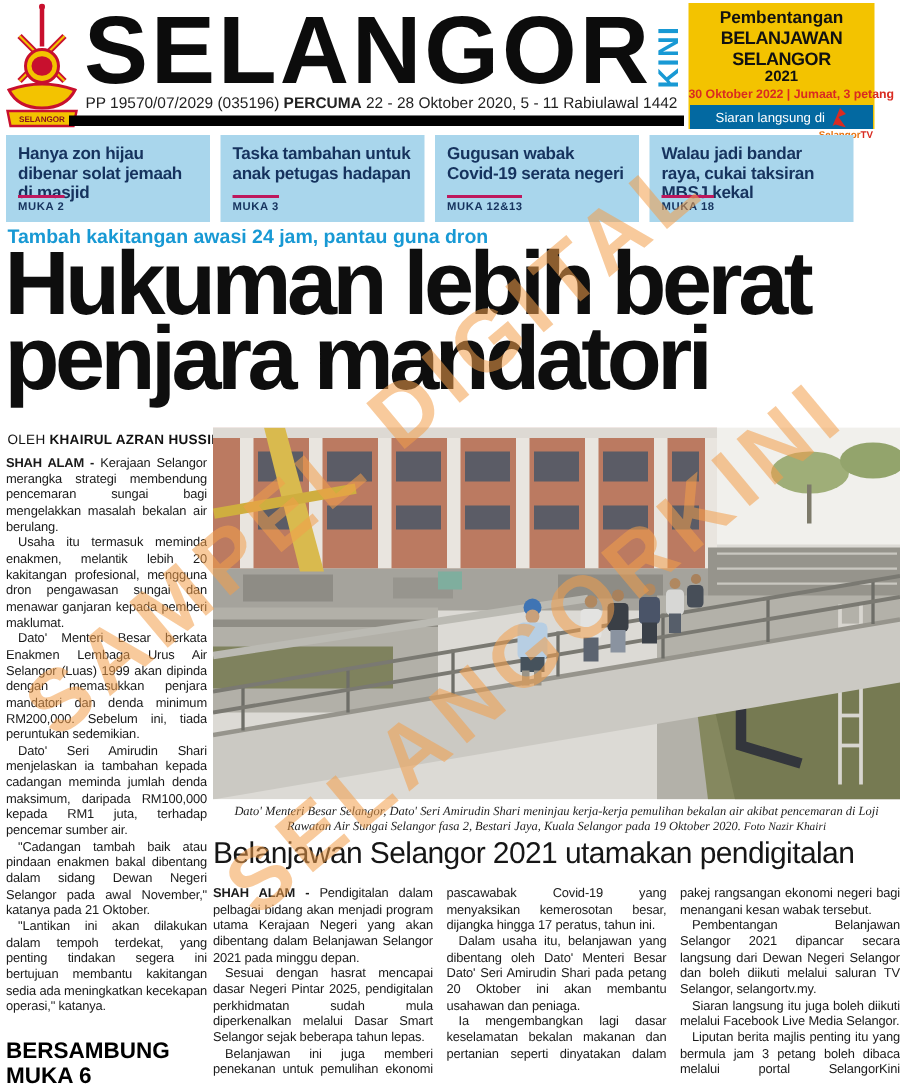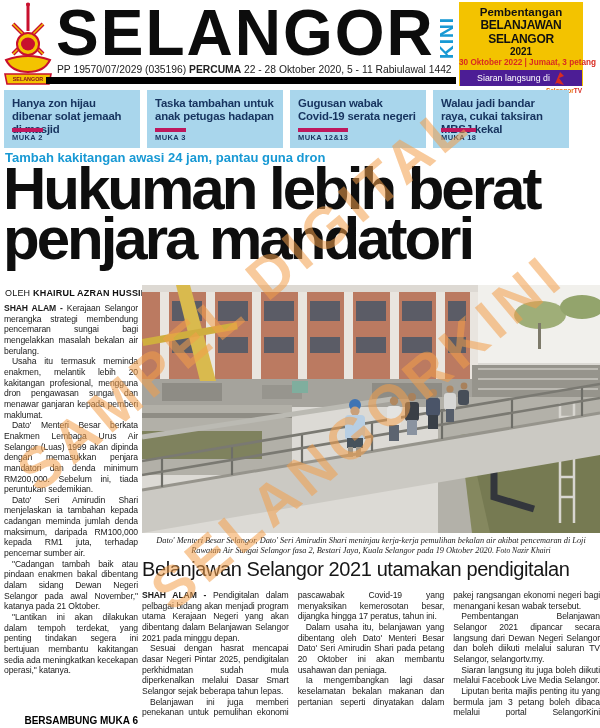--- a/index.html
+++ b/index.html
@@ -32,36 +32,36 @@
   
   .promo {
     position:absolute; left:459px; top:2px; width:124px; height:84px;
     background:#f3c300; text-align:center; padding-top:4px;
   }
   .promo-l1 { font-size:11.5px; font-weight:bold; color:#111; }
   .promo-l2 { font-size:12px; font-weight:bold; letter-spacing:-0.3px; color:#111; }
   .promo-l3 { font-size:10px; font-weight:bold; color:#111; }
   .promo-date { font-size:8.2px; font-weight:bold; color:#d92b21; margin-top:1px; white-space:nowrap; }
   .live-bar {
-    margin:3px auto 0; width:122px; height:16px; background:#4c1d95;
+    margin:3px auto 0; width:122px; height:16px; background:#0369a1;
     display:flex; align-items:center; justify-content:center; gap:4px;
   }
   .live-bar span { color:#fff; font-size:8.8px; }
   .channel { width:122px; margin:1px auto 0; text-align:right; font-size:6.5px; font-weight:bold; }
   .channel .c1 { color:#e8720f; } .channel .c2 { color:#d92b21; }
   
   .teasers { position:absolute; left:4px; top:90px; width:565px; height:58px; display:flex; gap:7px; }
   .teaser {
     flex:1; background:#a9d6ec; position:relative; padding:7px 8px 0;
     color:#16335e;
   }
   .teaser-title { font-size:11.4px; font-weight:bold; line-height:1.16; letter-spacing:-0.2px; }
   .teaser-page {
     position:absolute; left:8px; bottom:6px; font-size:7.5px; font-weight:bold;
-    border-top:4px solid #be185d; padding-top:1px; letter-spacing:0.4px;
+    border-top:2px solid #be185d; padding-top:1px; letter-spacing:0.4px;
   }
   
   .kicker { position:absolute; left:5px; top:150px; font-size:13px; font-weight:bold; color:#1899d4; }
   .headline {
     position:absolute; left:3px; top:164px; width:596px;
     font-size:60px; font-weight:bold; letter-spacing:-3px; line-height:50px;
     color:#0e0e0e;
   }
   .byline { position:absolute; left:5px; top:288px; font-size:9px; letter-spacing:0.2px; color:#111; }
   .byline b { font-weight:bold; }
@@ -69,21 +69,21 @@
     position:absolute; left:4px; top:303px; width:134px; height:425px;
   }
   .lead-col .paras { height:398px; overflow:hidden; }
   .lead-col p, .story2 p {
     font-size:8.6px; line-height:1.24; text-align:justify; color:#1a1a1a;
     letter-spacing:-0.1px;
   }
   .lead-col p + p, .story2 p + p { text-indent:8px; }
   .lead-col p b, .story2 p b { font-weight:bold; }
   .continuation {
-    position:absolute; right:0; bottom:2px; font-size:10px; font-weight:bold; color:#000;
+    position:absolute; right:0; bottom:2px; font-size:15px; font-weight:bold; color:#000;
   }
   
   .photo { position:absolute; left:142px; top:285px; width:458px; height:248px; overflow:hidden; }
   .caption {
     position:absolute; left:142px; top:536px; width:458px; text-align:center;
     font-family:"Liberation Serif", serif; font-style:italic;
     font-size:8.3px; line-height:1.25; color:#222;
   }
   .caption .credit { font-size:7.6px; }
   

